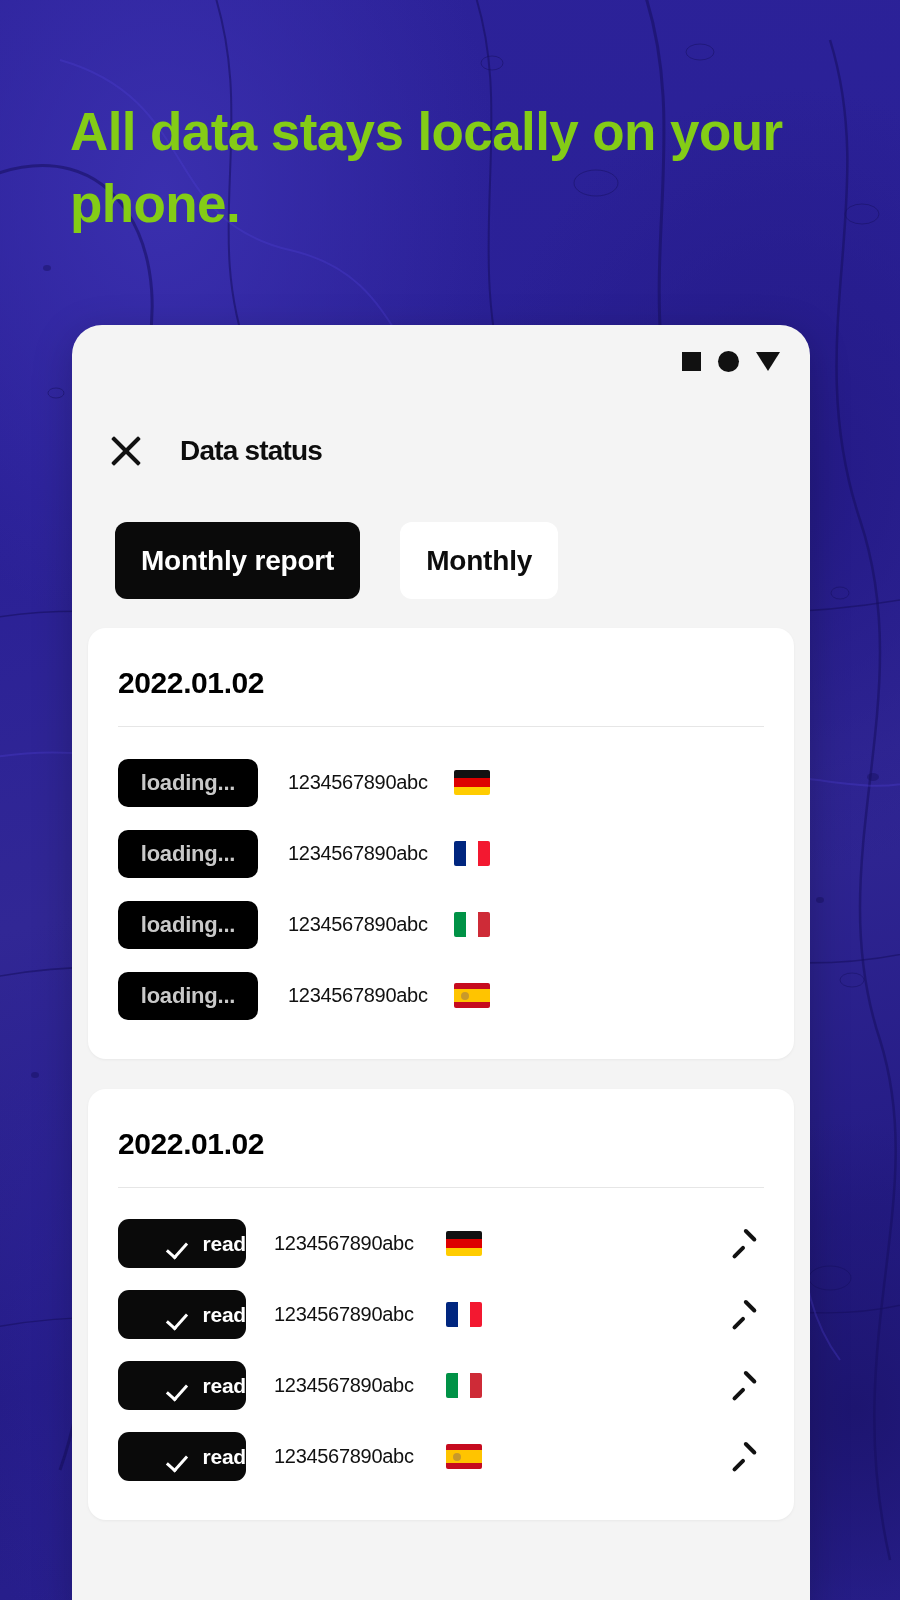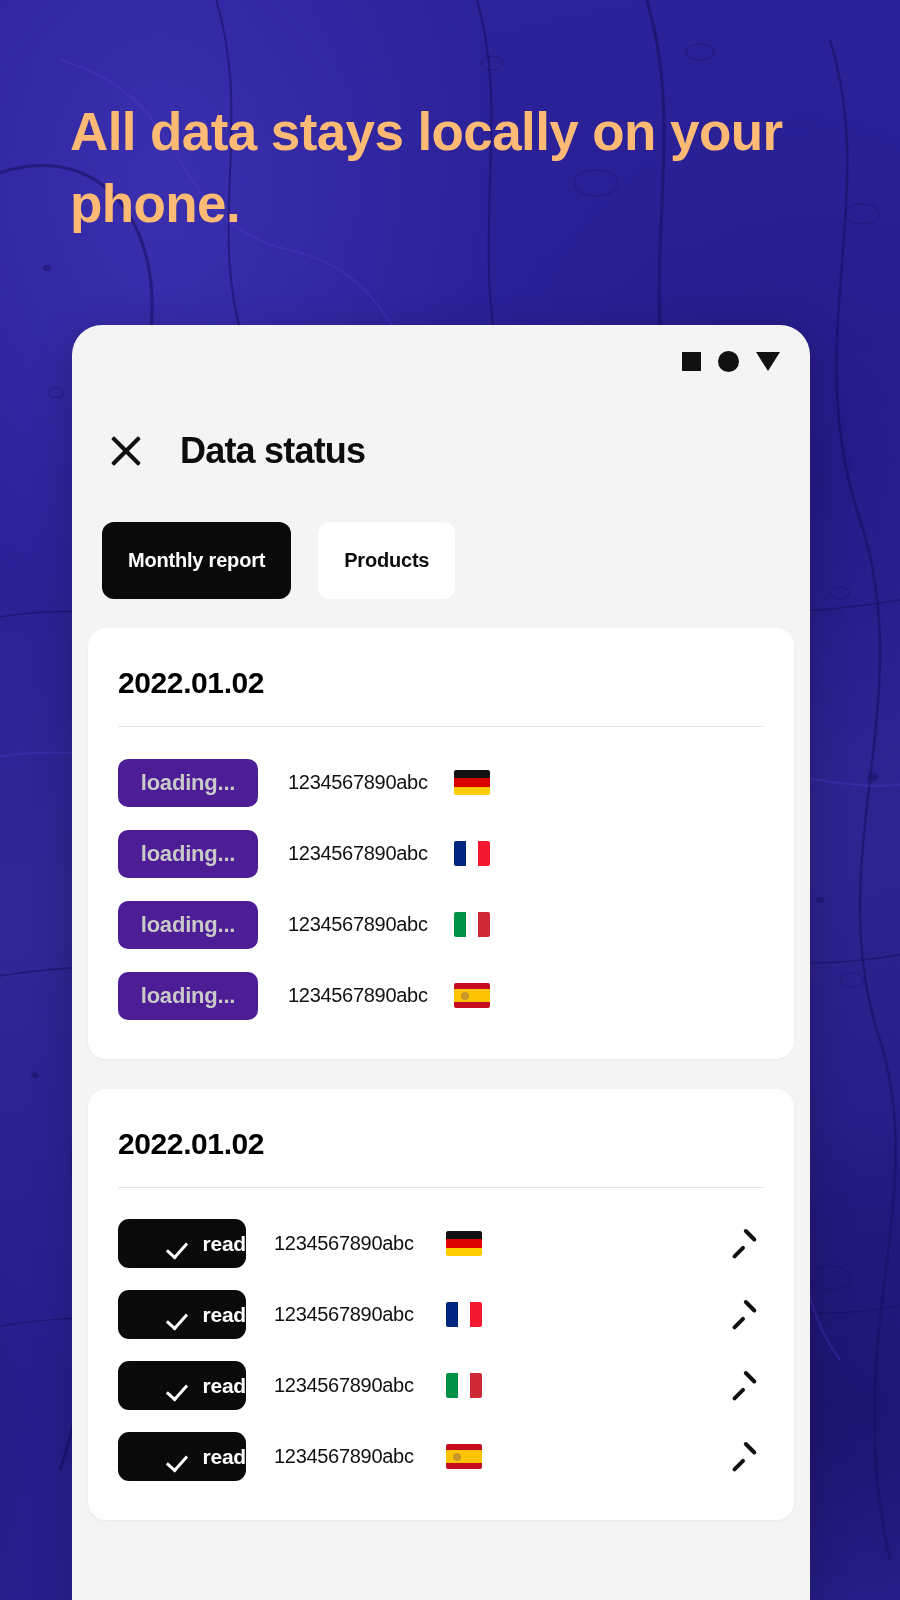--- a/index.html
+++ b/index.html
@@ -21,21 +21,21 @@
       radial-gradient(ellipse 70% 50% at 40% 80%, #2e24a4 0%, rgba(46,36,164,0) 68%),
       radial-gradient(ellipse 45% 30% at 95% 88%, #1d1570 0%, rgba(29,21,112,0) 60%),
       linear-gradient(168deg, #2c2299 0%, #2a2096 28%, #312795 52%, #241b84 78%, #2a2192 100%);
   }
   #backdrop svg { position:absolute; inset:0; width:900px; height:1600px; }
 
   
   .headline {
     position:absolute; left:70px; top:96px; width:720px;
     z-index:3;
-    color:#fdba74;
+    color:#84cc16;
     font-size:53px;
     line-height:1.36;
     font-weight:bold;
     letter-spacing:-0.6px;
   }
 
   
   .phone {
     position:absolute; left:72px; top:325px;
     width:738px; height:1290px;
@@ -65,31 +65,32 @@
   .hdr { position:absolute; top:104px; left:32px; right:32px; display:flex; align-items:center; }
   .close-ico { width:44px; height:44px; position:relative; flex:0 0 auto; }
   .close-ico::before, .close-ico::after {
     content:""; position:absolute; left:50%; top:50%;
     width:38px; height:4px; background:#111; border-radius:1px;
     transform-origin:center;
   }
   .close-ico::before { transform:translate(-50%,-50%) rotate(45deg); }
   .close-ico::after  { transform:translate(-50%,-50%) rotate(-45deg); }
   .page-title {
-    margin-left:32px; font-size:36px; font-weight:bold; color:#0d0d0d;
+    margin-left:32px; font-size:28px; font-weight:bold; color:#0d0d0d;
     letter-spacing:-0.8px;
   }
 
   
   .tabs { position:absolute; top:197px; left:30px; display:flex; gap:27px; }
   .tab {
     border-radius:12px; padding:0 26px;
     height:77px; display:flex; align-items:center; justify-content:center;
-    font-size:20px; font-weight:bold; letter-spacing:-0.2px;
+    font-size:28px; font-weight:bold; letter-spacing:-0.2px;
     white-space:nowrap;
+    margin-left:13px;
   }
   .tab.active   { background:#0a0a0a; color:#ffffff; }
   .tab.inactive { background:#ffffff; color:#0d0d0d; }
 
   
   .cards { position:absolute; top:303px; left:16px; right:16px; bottom:0; }
   .card {
     background:#ffffff; border-radius:18px;
     margin-bottom:30px; padding:0 30px;
     box-shadow:0 1px 3px rgba(0,0,0,.05);
@@ -99,21 +100,21 @@
     letter-spacing:-0.4px; padding:38px 0 26px 0;
   }
   .card-sep { height:1px; background:#e6e6e6; }
   .rows { padding:20px 0 28px 0; }
 
   .row { display:flex; align-items:center; height:71px; }
 
   
   .pill-loading {
     width:140px; height:48px; border-radius:10px;
-    background:#4c1d95; color:#c9c9c9;
+    background:#000000; color:#c9c9c9;
     display:flex; align-items:center; justify-content:center;
     font-size:22px; font-weight:bold; letter-spacing:-0.2px;
     flex:0 0 auto;
   }
   
   .pill-read {
     width:128px; height:49px; border-radius:11px;
     background:#0a0a0a; color:#ffffff;
     display:flex; align-items:center; justify-content:flex-end; gap:11px;
     font-size:21px; font-weight:bold; letter-spacing:-0.2px;
@@ -205,21 +206,21 @@
     <div class="sb-tr"></div>
   </div>
 
   <div class="hdr">
     <div class="close-ico"></div>
     <div class="page-title">Data status</div>
   </div>
 
   <div class="tabs">
     <div class="tab active">Monthly report</div>
-    <div class="tab inactive">Products</div>
+    <div class="tab inactive">Monthly</div>
   </div>
 
   <div class="cards" id="cards-root">
       <div class="card">
         <div class="card-date">2022.01.02</div>
         <div class="card-sep"></div>
         <div class="rows">
           <div class="row loading">
             <div class="pill-loading">loading...</div>
             <div class="code">1234567890abc</div>

